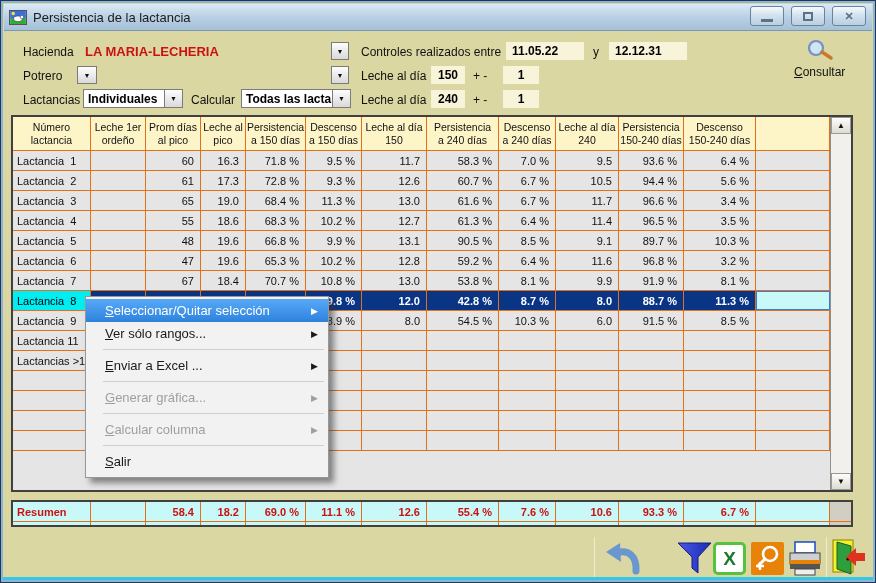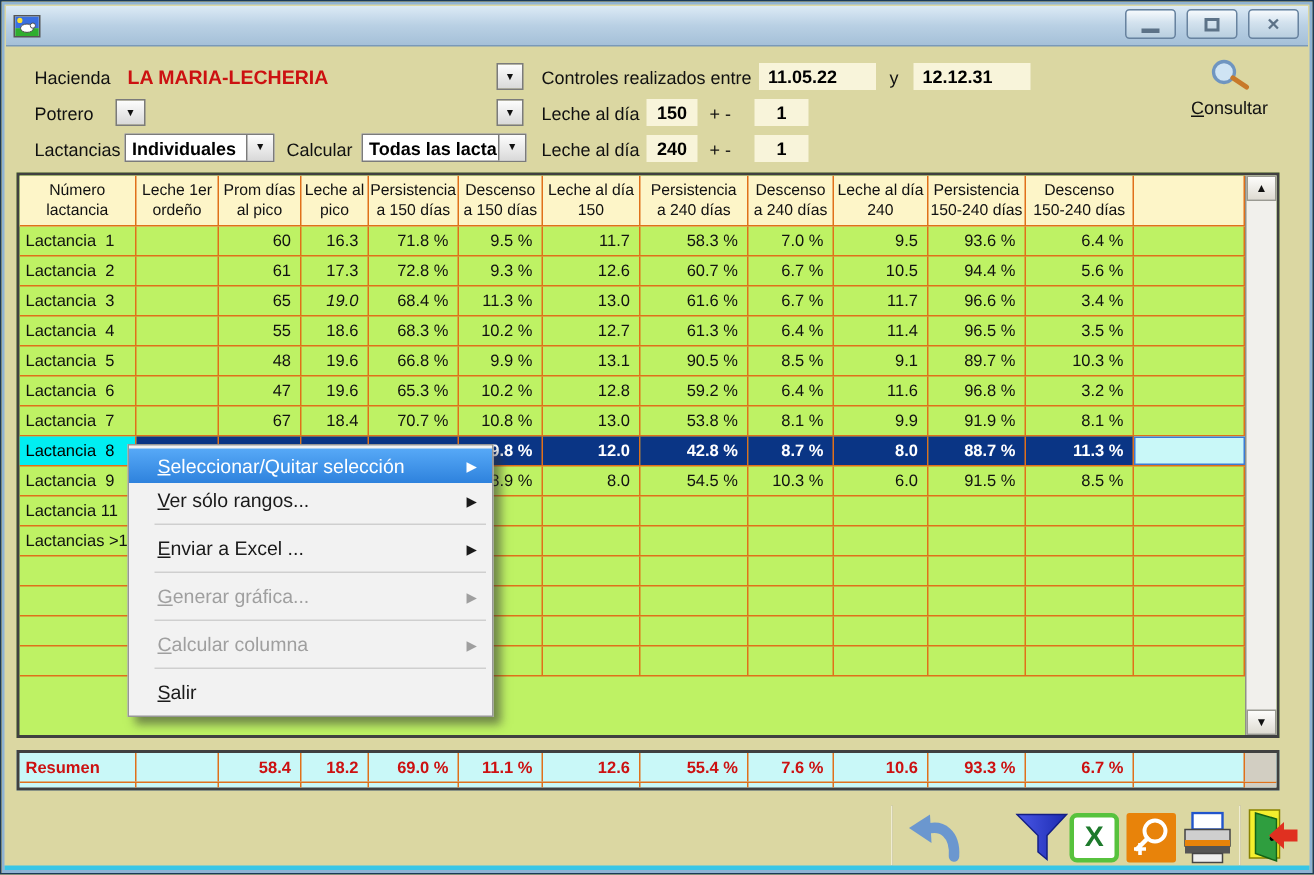--- a/index.html
+++ b/index.html
@@ -41,21 +41,21 @@
     font-size:7px; color:#111;
   }
   .combo{ display:flex; border:1px solid #7b7b7b; background:#fff; height:19px; }
   .combo .cval{ font-size:12px; font-weight:bold; padding:2px 2px 0 4px; white-space:nowrap; overflow:hidden; }
   .combo .dd-btn{ border:none; border-left:1px solid #7b7b7b; height:100%; }
   .ul::first-letter{ text-decoration:underline; }
 
   
   .tbl{
     position:absolute; left:10px; top:114px; width:842px; height:377px;
-    border:2px solid #404040; background:#bef264; display:flex;
+    border:2px solid #404040; background:#e5e5e5; display:flex;
   }
   .grid{ flex:1; display:flex; flex-direction:column; overflow:hidden; }
   .thead{ display:flex; height:34px; background:#fdf5c8; border-bottom:1px solid #e0701a; flex:none; }
   .th{
     border-right:1px solid #e0701a; font-size:10.5px; line-height:1.18; color:#111;
     display:flex; align-items:center; justify-content:center; text-align:center; white-space:pre-line; flex:none;
   }
   .tr{ display:flex; height:20px; border-bottom:1px solid #e0701a; flex:none; }
   .td{
     border-right:1px solid #e0701a; font-size:11px; color:#111; overflow:hidden; flex:none;
@@ -106,20 +106,21 @@
 <div class="window">
 
   <div class="titlebar">
     <svg class="appicon" viewBox="0 0 18 15">
       <rect x="0" y="0" width="18" height="9" fill="#3a6ee0"></rect>
       <rect x="0" y="9" width="18" height="6" fill="#2fae2f"></rect>
       <circle cx="3.5" cy="3" r="2" fill="#ffe32e"></circle>
       <ellipse cx="9" cy="9" rx="5" ry="3.2" fill="#fff" stroke="#444" stroke-width="0.7"></ellipse>
       <circle cx="13.5" cy="7" r="2" fill="#fff" stroke="#444" stroke-width="0.7"></circle>
     </svg>
+    <span class="titletext">Persistencia de la lactancia</span>
     <div class="tb-btns">
       <div class="tb-btn">
           <span class="glyph-min"></span>
         </div>
       <div class="tb-btn">
           <span class="glyph-max"></span>
         </div>
       <div class="tb-btn">
           <span>✕</span>
         </div>
@@ -231,21 +232,21 @@
             <div class="td" style="width: 57px;">6.7 %</div>
             <div class="td" style="width: 63px;">10.5</div>
             <div class="td" style="width: 65px;">94.4 %</div>
             <div class="td" style="width: 72px;">5.6 %</div>
             <div class="td flexcol lastcol"></div>
           </div>
           <div class="tr">
             <div class="td label" style="width: 78px;">Lactancia  3</div>
             <div class="td" style="width: 55px;"></div>
             <div class="td" style="width: 55px;">65</div>
-            <div class="td" style="width: 45px; font-style: italic;">19.0</div>
+            <div class="td" style="width: 45px;">19.0</div>
             <div class="td" style="width: 60px;">68.4 %</div>
             <div class="td" style="width: 56px;">11.3 %</div>
             <div class="td" style="width: 65px;">13.0</div>
             <div class="td" style="width: 72px;">61.6 %</div>
             <div class="td" style="width: 57px;">6.7 %</div>
             <div class="td" style="width: 63px;">11.7</div>
             <div class="td" style="width: 65px;">96.6 %</div>
             <div class="td" style="width: 72px;">3.4 %</div>
             <div class="td flexcol lastcol"></div>
           </div>

